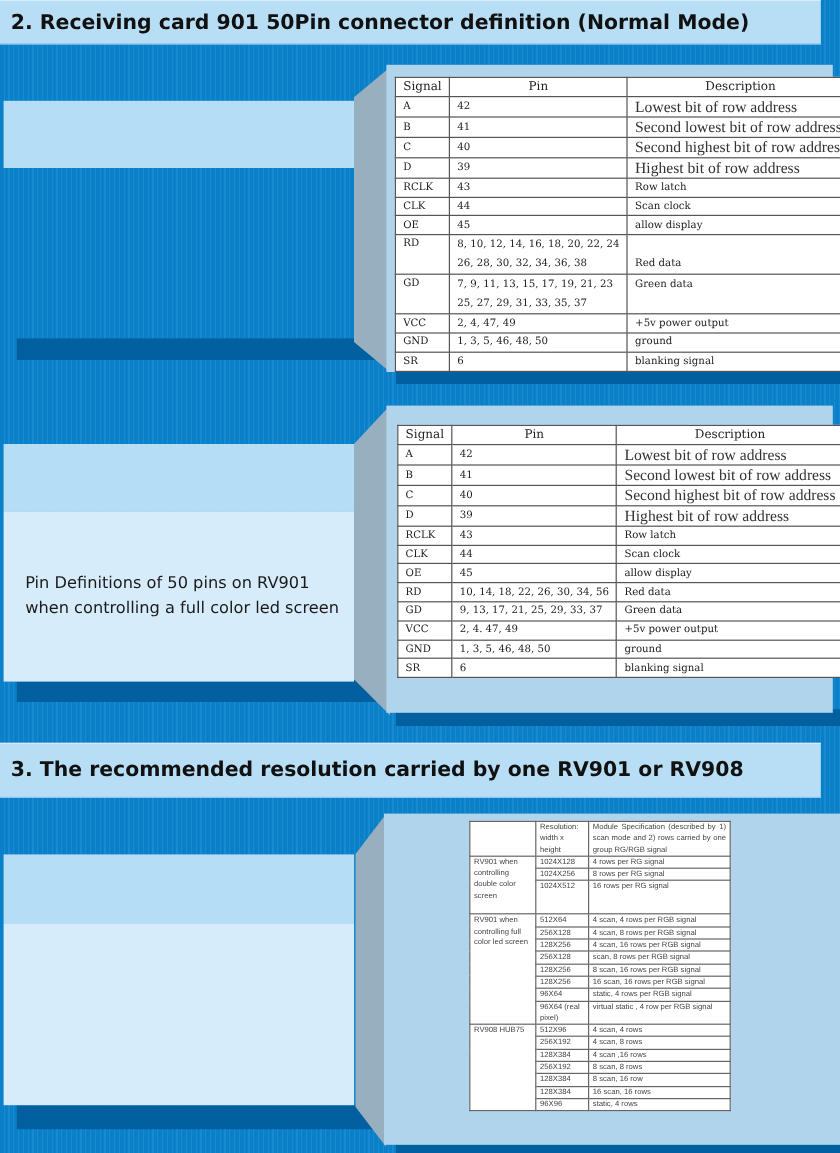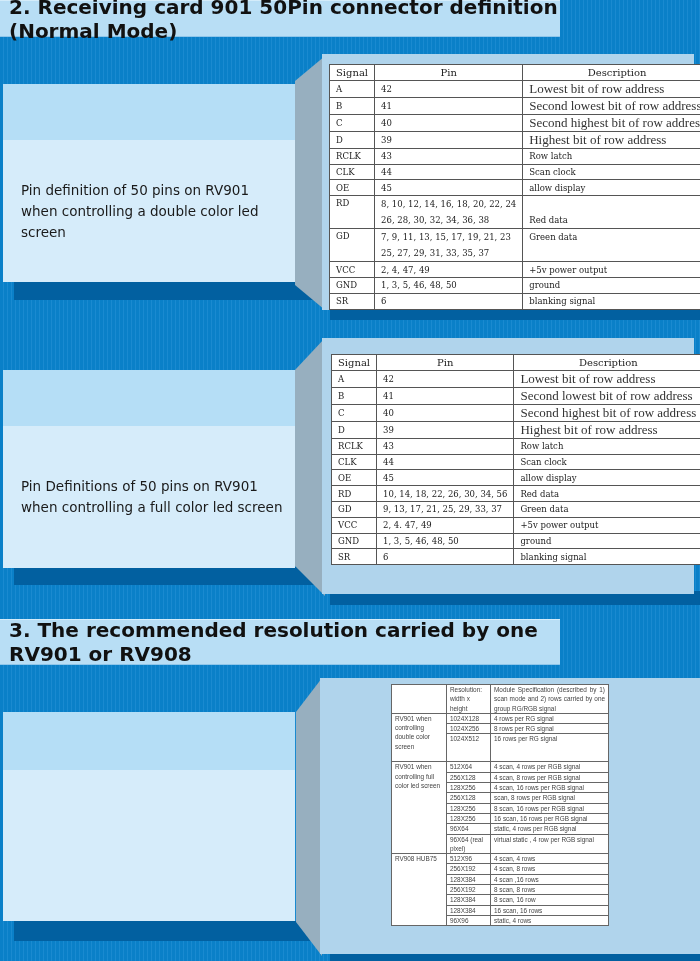--- a/index.html
+++ b/index.html
@@ -4,28 +4,28 @@
 <style>
   * { box-sizing: border-box; margin: 0; padding: 0; }
   html, body { width: 700px; height: 961px; overflow: hidden; }
   body {
     position: relative;
     font-family: "DejaVu Sans", sans-serif;
     background-color: #0a80c8;
     background-image: repeating-linear-gradient(90deg, #0a80c8 0px, #0a80c8 3px, #1a8ad0 3px, #1a8ad0 4px);
   }
   .section-header {
-    position: absolute; left: 0; width: 560px;
+    position: absolute; left: 0; width: 684px;
     background: #b8def5;
     border-top: 1px solid #d4ecfa;
     border-bottom: 1px solid #8fc6ea;
     color: #111;
     font-family: "DejaVu Sans", sans-serif;
     font-weight: bold;
-    font-size: 20px;
+    font-size: 17px;
     padding-left: 9px;
     display: flex; align-items: center;
   }
   .left-card { position: absolute; left: 3px; width: 292px; }
   .left-card .top { background: #b5def6; }
   .left-card .bottom {
     background: #d6ecfa;
     color: #1a1a1a;
     font-family: "DejaVu Sans", sans-serif;
     font-size: 13.5px;
@@ -62,21 +62,20 @@
   .hdr-desc { text-align: justify; }
 </style>
 </head>
 <body>
 
 <div class="section-header" style="top:0; height:37px;">2. Receiving card 901 50Pin connector definition (Normal Mode)</div>
 
 <div class="left-shadow" style="left:14px; top:282px; width:300px; height:18px;"></div>
 <div class="left-card" style="top:84px;">
   <div class="top" style="height:56px;"></div>
-  <div class="bottom" style="height:142px; padding-right:20px;">Pin definition of 50 pins on RV901 when controlling a double color led screen</div>
 </div>
 <div class="bevel" style="left:295px; top:56px; width:30px; height:254px; clip-path: polygon(0 25px, 100% 0, 100% 100%, 0 229px);"></div>
 <div class="panel-shadow" style="left:330px; top:306px; width:370px; height:14px;"></div>
 <div class="panel" style="left:322px; top:54px; width:372px; height:256px;"></div>
 
 <table class="pins" style="left:329px; top:64px; width:357px;">
   <thead>
     <tr>
       <th style="width:48px;">Signal</th>
       <th style="width:157px;">Pin</th>

